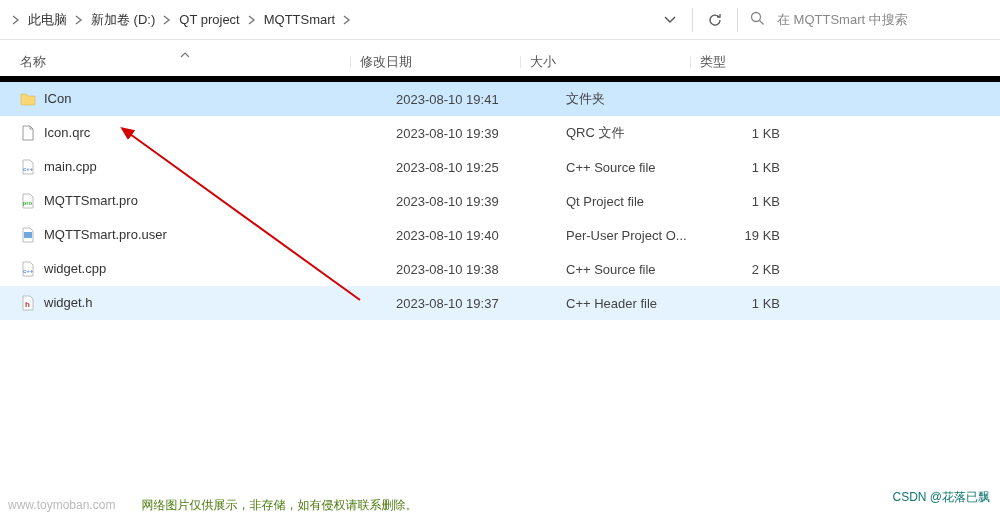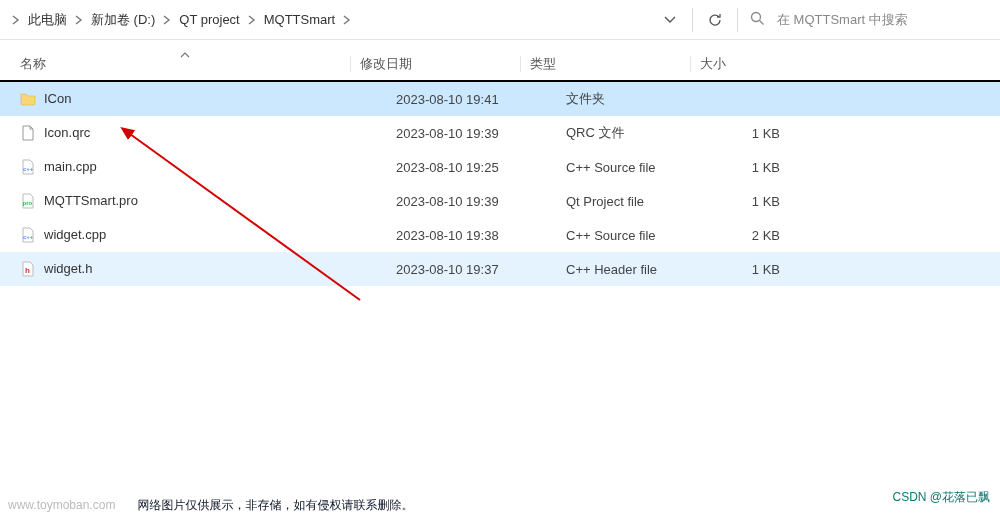--- a/index.html
+++ b/index.html
@@ -84,21 +84,21 @@
     }
     .list-header, .row {
       display: grid;
       grid-template-columns: 340px 170px 170px 80px;
       align-items: center;
       height: 34px;
       padding-left: 20px;
     }
     .list-header {
       color: #555;
-      border-bottom: 2px solid #000000;
+      border-bottom: 6px solid #000000;
       font-size: 13px;
       position: relative;
     }
     .list-header .col {
       display:flex;
       align-items:center;
       gap:6px;
       cursor:pointer;
       height:100%;
       position:relative;
@@ -147,24 +147,24 @@
       pointer-events: none;
     }
 
     .watermark {
       position: absolute;
       left: 8px;
       bottom: 6px;
       color: #bbb;
       font-size: 12px;
       display:flex;
-      gap:10px;
+      gap:26px;
       align-items:baseline;
     }
-    .watermark .note { color:#0f172a;margin-left:12px; }
+    .watermark .note { color:#4d7c0f; }
     .credit {
       position: absolute;
       right: 10px;
       bottom: 14px;
       color: #0f766e;
       font-size: 12px;
     }
   </style>
 </head>
 <body>
@@ -233,24 +233,24 @@
       <span class="sort-caret">
         <svg width="10" height="6" viewBox="0 0 10 6">
             <path d="M1 5 L5 1 L9 5" stroke="#777" stroke-width="1.2" fill="none"></path>
           </svg>
       </span>
     </div>
     <div class="col">
       <span>修改日期</span>
     </div>
     <div class="col">
+      <span>大小</span>
+    </div>
+    <div class="col">
       <span>类型</span>
-    </div>
-    <div class="col">
-      <span>大小</span>
     </div>
   </div>
   <div id="rows-container">
       <div class="row selected">
         <div class="name-cell">
           <span class="file-icon">
             <svg width="16" height="16" viewBox="0 0 16 16">
               <path d="M1 3 h5 l1.5 2 H15 v8 a1 1 0 0 1 -1 1 H2 a1 1 0 0 1 -1 -1 Z" fill="#f8d775" stroke="#d9a83a" stroke-width="0.5"></path>
             </svg>
           </span>
@@ -294,20 +294,34 @@
             <svg width="16" height="16" viewBox="0 0 16 16">
               <path d="M3 1 h7 l3 3 v11 H3 Z" fill="#fff" stroke="#bbb"></path>
               <text x="2.5" y="12" font-size="6" fill="#3cb043" font-weight="bold">pro</text>
             </svg>
           </span>
           <span>MQTTSmart.pro</span>
         </div>
         <div class="date-cell">2023-08-10 19:39</div>
         <div class="type-cell">Qt Project file</div>
         <div class="size-cell">1 KB</div>
+      </div>
+      <div class="row">
+        <div class="name-cell">
+          <span class="file-icon">
+            <svg width="16" height="16" viewBox="0 0 16 16">
+              <path d="M3 1 h7 l3 3 v11 H3 Z" fill="#fff" stroke="#bbb"></path>
+              <rect x="4" y="5" width="8" height="6" fill="#6fa8dc"></rect>
+            </svg>
+          </span>
+          <span>MQTTSmart.pro.user</span>
+        </div>
+        <div class="date-cell">2023-08-10 19:40</div>
+        <div class="type-cell">Per-User Project O...</div>
+        <div class="size-cell">19 KB</div>
       </div>
       <div class="row">
         <div class="name-cell">
           <span class="file-icon">
             <svg width="16" height="16" viewBox="0 0 16 16">
               <path d="M3 1 h7 l3 3 v11 H3 Z" fill="#fff" stroke="#bbb"></path>
               <text x="3" y="12" font-size="6" fill="#5b8def" font-weight="bold">c++</text>
             </svg>
           </span>
           <span>widget.cpp</span>

